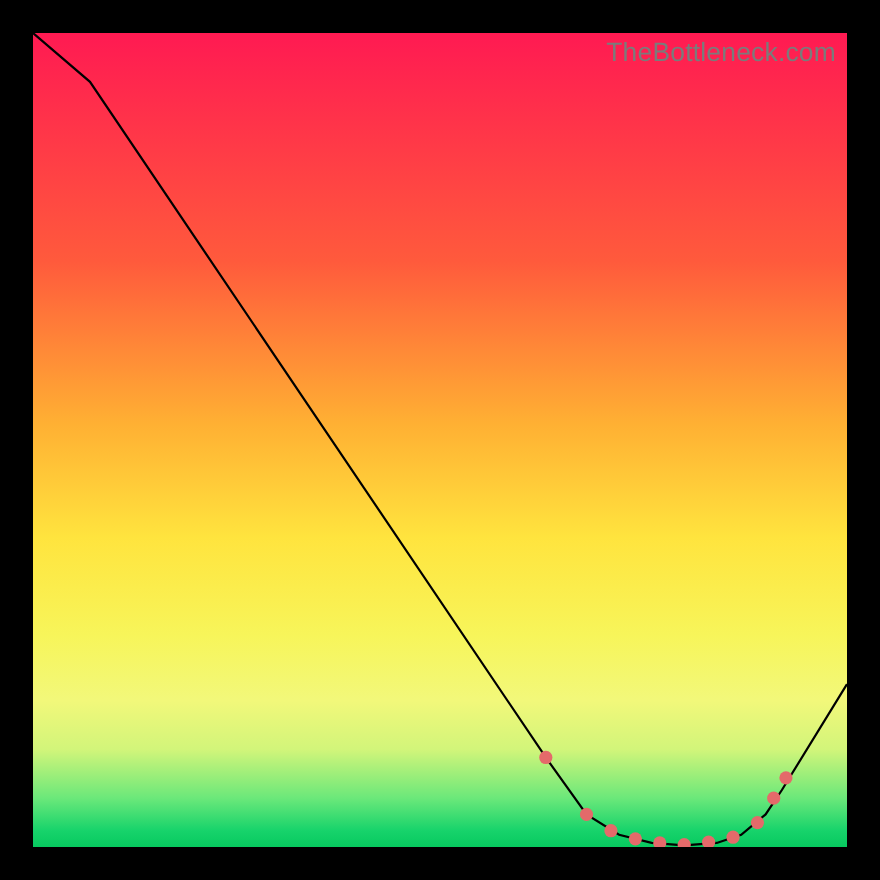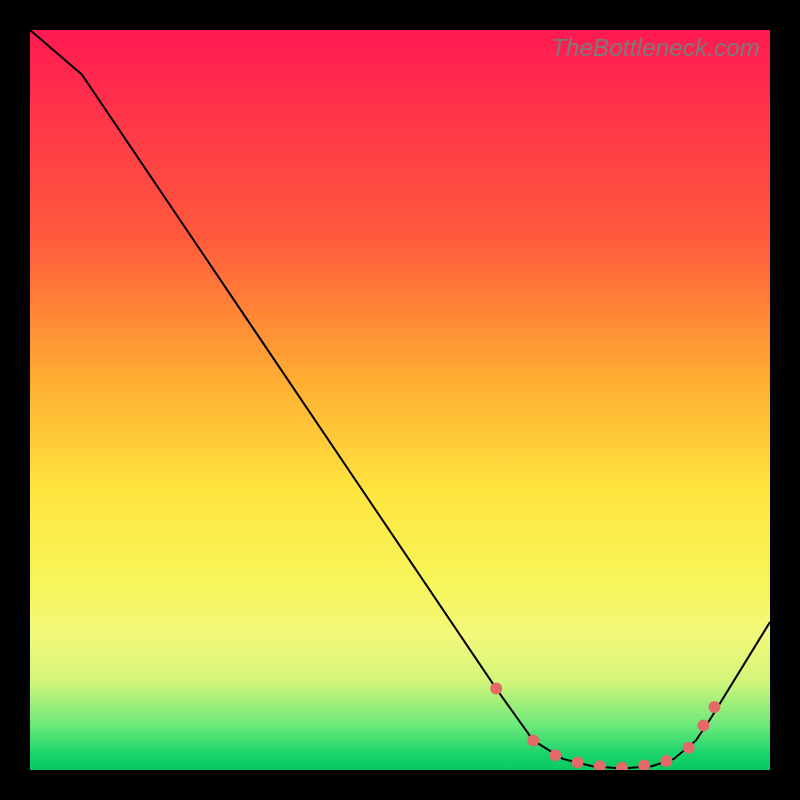--- a/index.html
+++ b/index.html
@@ -8,21 +8,20 @@
     width: 800px;
     height: 800px;
     background: #000;
     overflow: hidden;
     font-family: Arial, Helvetica, sans-serif;
   }
   .frame {
     position: relative;
     width: 800px;
     height: 588px;
-    font-style: italic;
   }
   .plot {
     position: absolute;
     left: 30px;
     top: 30px;
     width: 740px;
     height: 740px;
     background: linear-gradient(
       to bottom,
       #ff1a52 0%,

